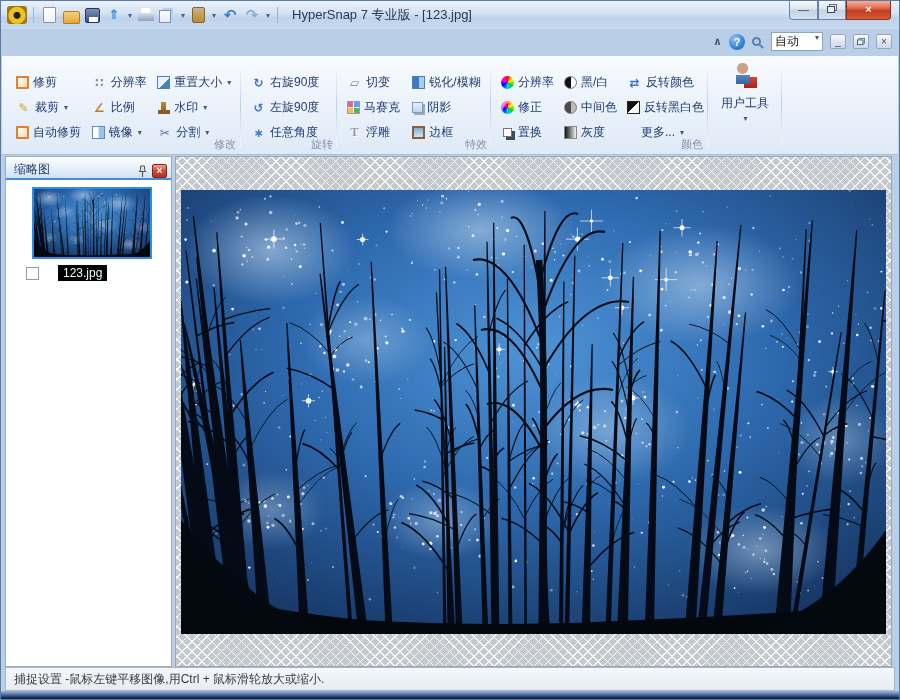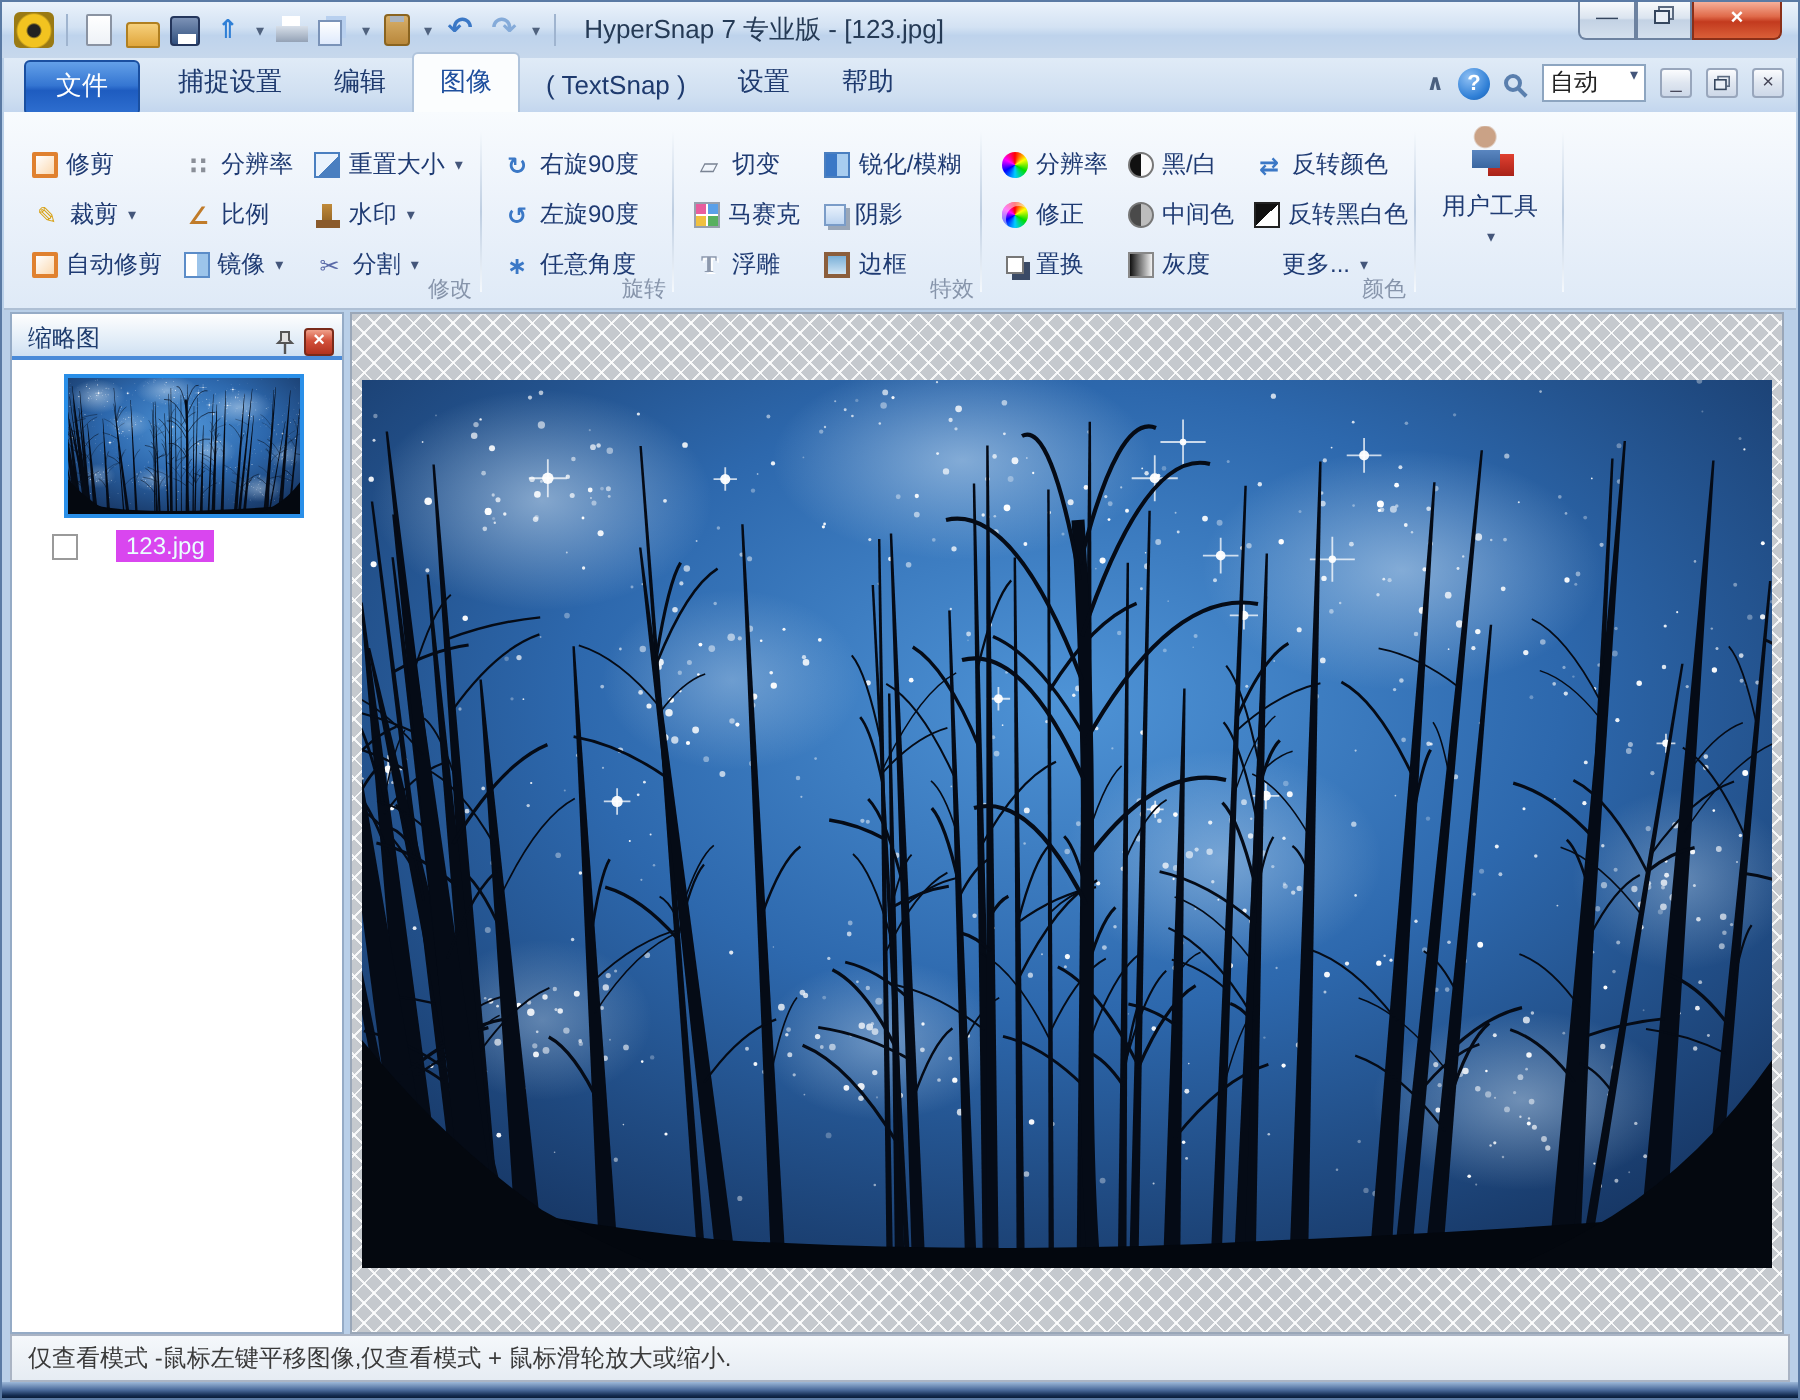--- a/index.html
+++ b/index.html
@@ -104,21 +104,21 @@
   .panel { position:absolute; left:4px; top:155px; width:167px; bottom:32px; background:#fff; border:1px solid #95abc6; }
   .panel-header { height:23px; background:linear-gradient(#fefefe,#dcE9f6 75%,#cfe0f2); border-bottom:2px solid #4a8ad8;
     display:flex; align-items:flex-end; padding:0 4px 0 8px; font-size:12px; color:#1e3c6e; }
   .panel-tools { margin-left:auto; display:flex; align-items:center; gap:4px; }
   .pin-icon { font-size:12px; color:#555; transform:rotate(0deg); }
   .panel-close { width:15px; height:14px; border:1px solid #7a2a1a; border-radius:2px; color:#fff; font-size:10px;
     line-height:12px; text-align:center; font-weight:bold; background:linear-gradient(#f0a08a,#d2503a 45%,#b23220); }
   .thumb-box { position:absolute; left:26px; top:30px; width:120px; height:72px; border:2px solid #2a8fe8; background:#0a1a33; }
   .thumb-box svg { display:block; }
   .thumb-check { position:absolute; left:20px; top:110px; width:13px; height:13px; border:1px solid #9a9a9a; background:#fff; }
-  .thumb-name { position:absolute; left:52px; top:108px; background:#d946ef; color:#eaffff; font-size:12px; padding:1px 5px; }
+  .thumb-name { position:absolute; left:52px; top:108px; background:#000000; color:#eaffff; font-size:12px; padding:1px 5px; }
 
   .canvas { position:absolute; left:174px; right:7px; top:155px; bottom:32px; background-color:#c5c9ce;
     background-image:repeating-linear-gradient(45deg, rgba(255,255,255,.85) 0 1px, transparent 1px 7px),
                      repeating-linear-gradient(-45deg, rgba(255,255,255,.85) 0 1px, transparent 1px 7px);
     border:1px solid #9aa7b8; }
   .main-img { position:absolute; left:5px; top:33px; width:705px; height:444px; display:block; background:#122c55; }
 
   
   .statusbar { position:absolute; left:4px; right:4px; bottom:8px; height:24px;
     background:linear-gradient(#f5f8fb,#e6ecf3); border:1px solid #aab4c4; display:flex; align-items:center;
@@ -1084,29 +1084,20 @@
     <span class="dd-small">▾</span>
     <span class="qat-sep"></span>
     <span class="title-text">HyperSnap 7 专业版 - [123.jpg]</span>
     <div class="winbtns">
       <div class="wbtn wbtn-min">—</div>
       <div class="wbtn wbtn-max"><span class="restore-glyph"></span></div>
       <div class="wbtn wbtn-close">×</div>
     </div>
   </div>
 
-  <div class="tabrow">
-    <div class="file-btn">文件</div>
-    <div class="tab">捕捉设置</div>
-    <div class="tab">编辑</div>
-    <div class="tab active">图像</div>
-    <div class="tab">( TextSnap )</div>
-    <div class="tab">设置</div>
-    <div class="tab">帮助</div>
-  </div>
   <div class="tabright">
     <span class="chev">∧</span>
     <span class="help-btn">?</span>
     <span class="mag"></span>
     <span class="zoom-combo">
       <span>自动</span>
       <span class="dd">▾</span>
     </span>
     <span class="mdi">_</span>
     <span class="mdi"><span class="restore-glyph"></span></span>
@@ -1286,17 +1277,17 @@
     <span class="thumb-name">123.jpg</span>
   </div>
 
   <div class="canvas">
     <svg class="main-img" viewBox="0 0 705 444" preserveAspectRatio="none">
         <use href="#scene"></use>
       </svg>
   </div>
 
   <div class="statusbar">
-    <span class="sb-msg">仅查看模式 -鼠标左键平移图像,仅查看模式 + 鼠标滑轮放大或缩小.</span>
+    <span class="sb-msg">捕捉设置 -鼠标左键平移图像,用Ctrl + 鼠标滑轮放大或缩小.</span>
   </div>
 
   <div class="bottom-border"></div>
 </div>
 
 </body></html>

